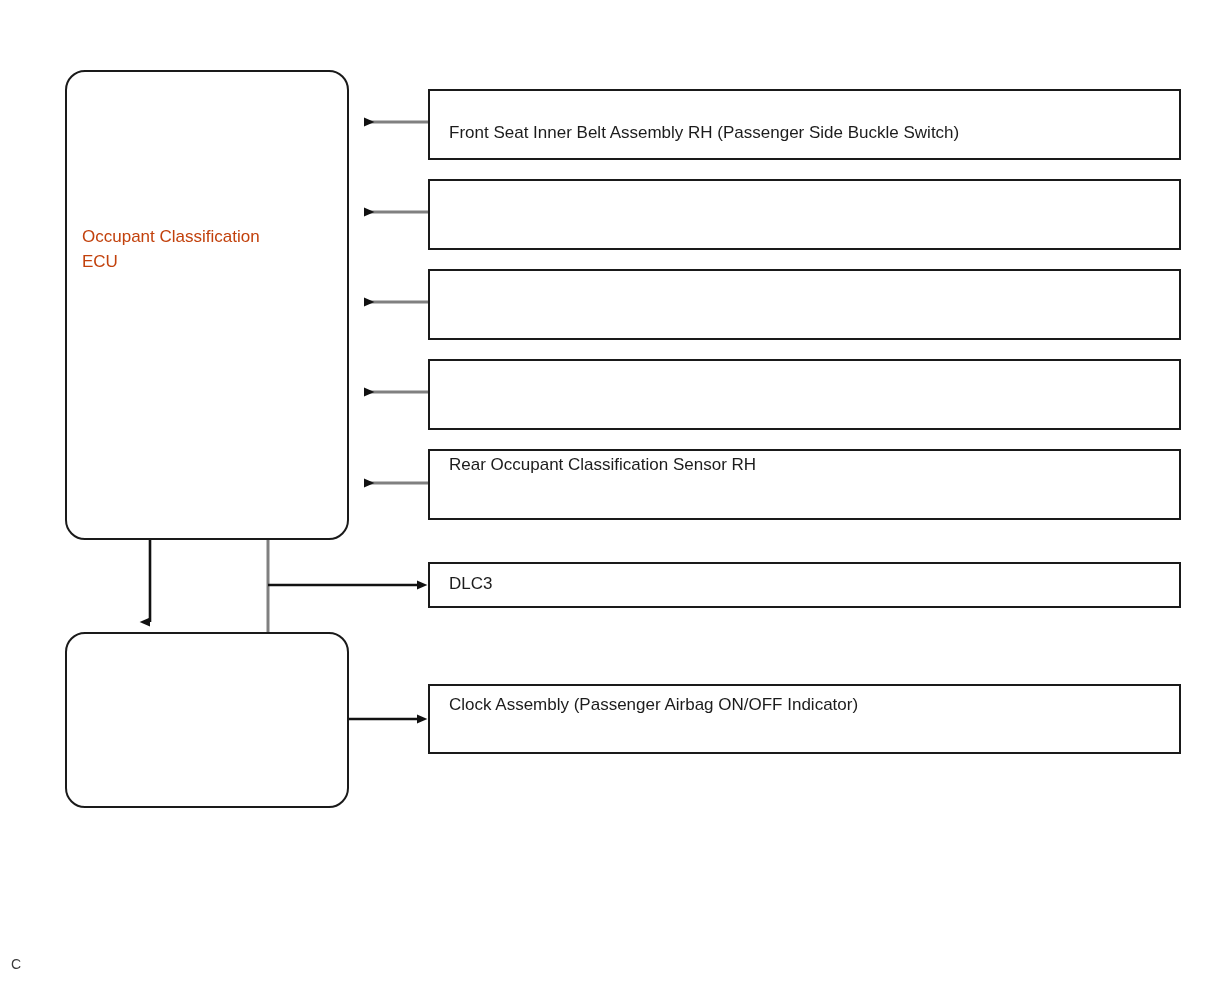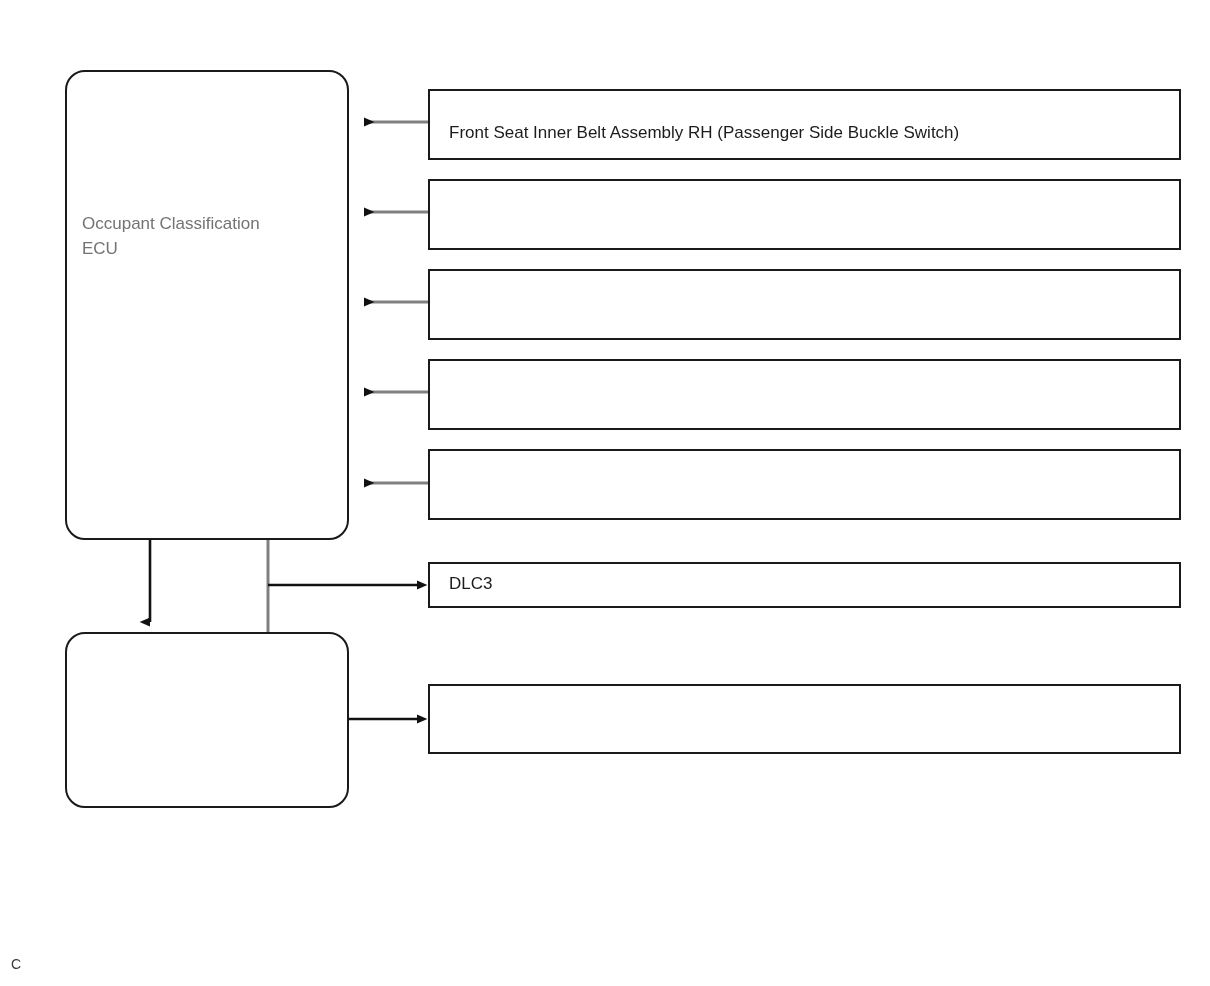--- a/index.html
+++ b/index.html
@@ -34,23 +34,24 @@
     box-sizing: border-box;
     background: #ffffff;
     border: 2.5px solid #1a1a1a;
     border-radius: 20px;
     z-index: 2;
   }
   .ecu-label {
     position: absolute;
     font-size: 17px;
     line-height: 25px;
-    color: #737373;
+    color: #c2410c;
     white-space: pre-line;
     z-index: 3;
+    margin-top: 13px;
   }
 
   
   .comp-box {
     position: absolute;
     box-sizing: border-box;
     background: #ffffff;
     border: 2.5px solid #1a1a1a;
     z-index: 2;
   }
@@ -113,21 +114,23 @@
   <div class="comp-box" style="left:428px; top:89px; width:753px; height:71px;"></div>
   <div class="comp-label" style="left:449px; top:95px;margin-top:28px;">Front Seat Inner Belt Assembly RH (Passenger Side Buckle Switch)</div>
 
   <div class="comp-box" style="left:428px; top:179px; width:753px; height:71px;"></div>
 
   <div class="comp-box" style="left:428px; top:269px; width:753px; height:71px;"></div>
 
   <div class="comp-box" style="left:428px; top:359px; width:753px; height:71px;"></div>
 
   <div class="comp-box" style="left:428px; top:449px; width:753px; height:71px;"></div>
+  <div class="comp-label" style="left:449px; top:455px;">Rear Occupant Classification Sensor RH</div>
 
   <div class="comp-box" style="left:428px; top:562px; width:753px; height:46px;"></div>
   <div class="comp-label" style="left:449px; top:574px;">DLC3</div>
 
   <div class="comp-box" style="left:428px; top:684px; width:753px; height:70px;"></div>
+  <div class="comp-label" style="left:449px; top:695px;">Clock Assembly (Passenger Airbag ON/OFF Indicator)</div>
 
   <div class="corner-mark" style="left:11px; top:956px;">C</div>
 
 </div>
 
 </body></html>

